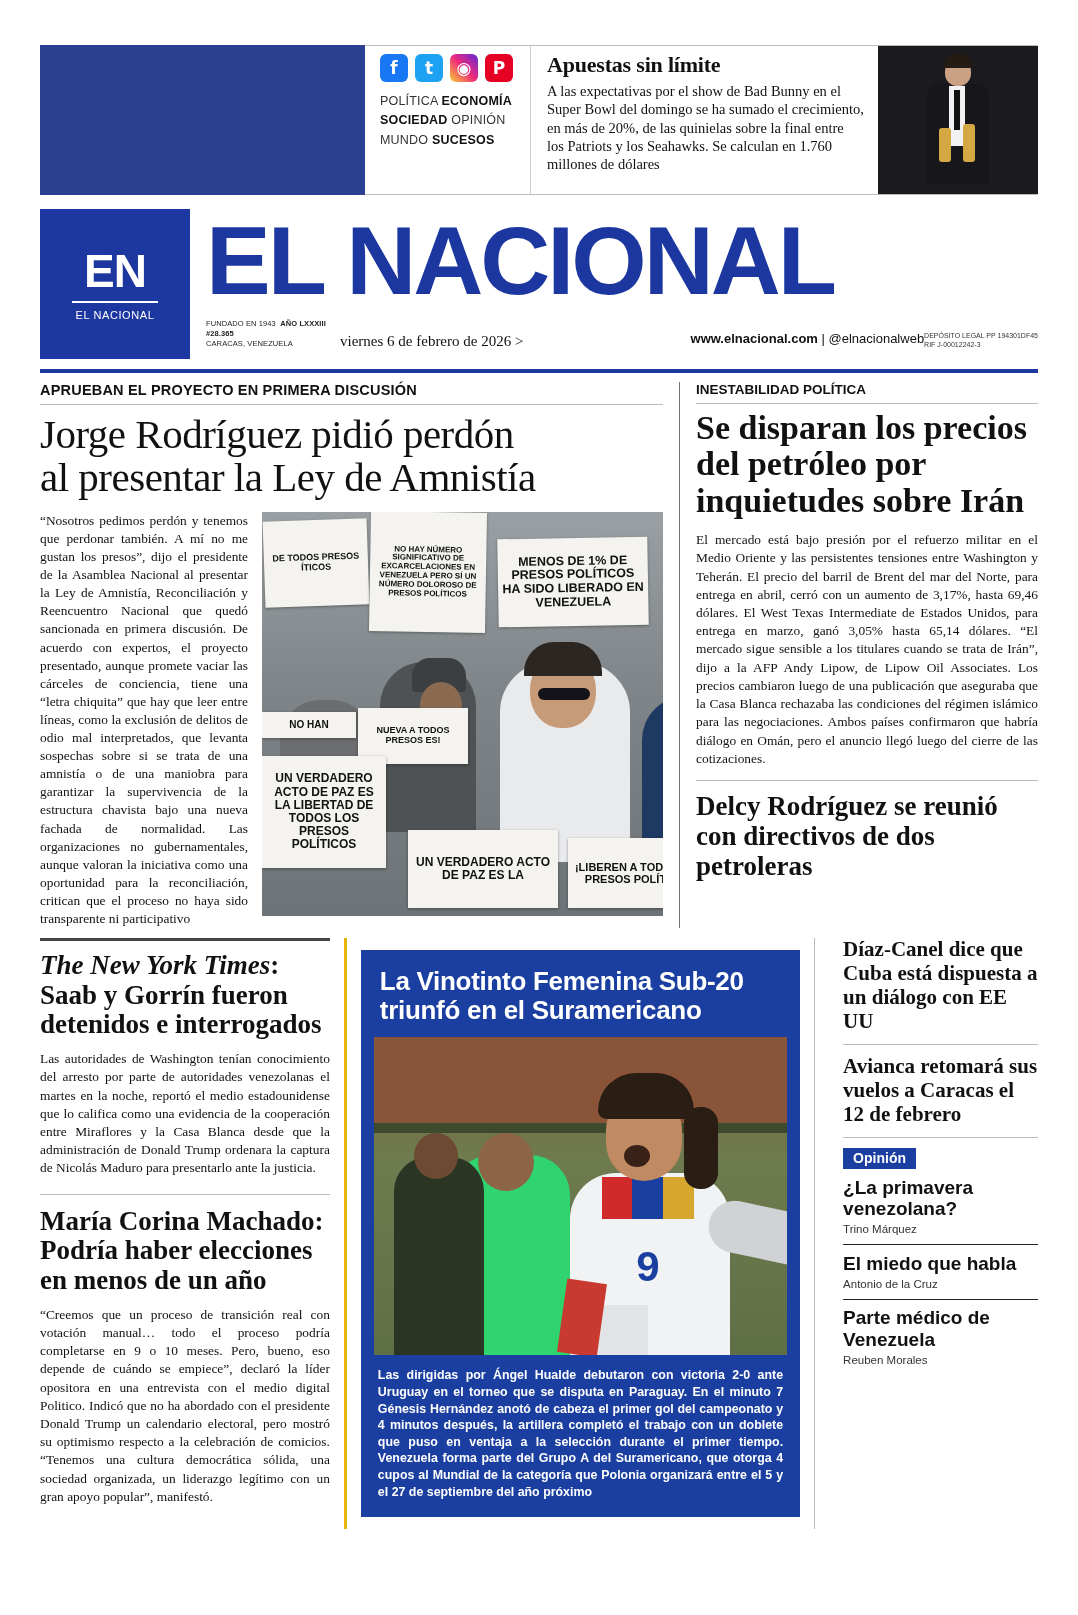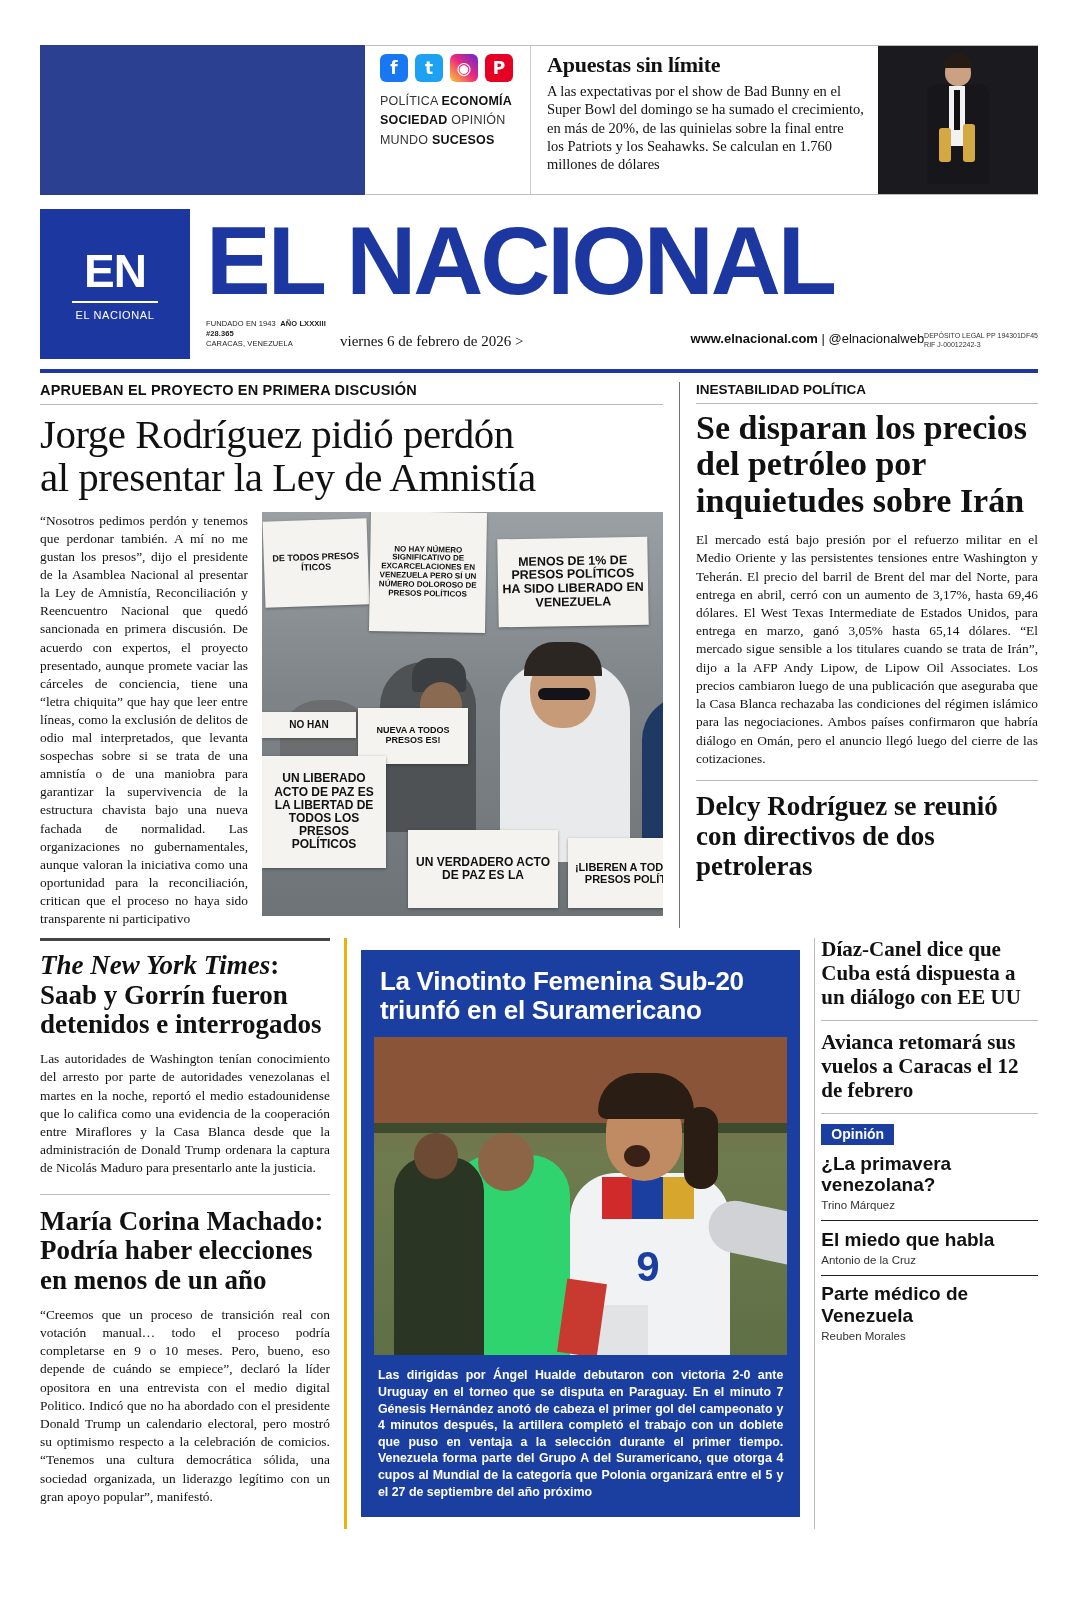--- a/index.html
+++ b/index.html
@@ -88,21 +88,21 @@
   .r-kicker { font-family:"Liberation Sans", sans-serif; font-weight:bold; font-size:13.5px; }
   .r-rule { height:1px; background:#bbb; margin:6px 0 6px; }
   .r-head { font-size:34px; line-height:1.07; margin:0 0 12px; }
   .r-body { font-size:13.4px; line-height:1.36; text-align:justify; }
   .r-head2 { font-size:27px; line-height:1.12; margin:0; }
 
   
   .lower { display:flex; margin-top:10px; }
   .low-a { width:310px; padding-right:14px; border-right:3px solid #eab308; }
   .low-b { width:472px; padding:12px 14px; }
-  .low-c { width:226px; padding-left:6px; border-left:1px solid #bbb; }
+  .low-c { width:226px; padding-left:28px; border-left:1px solid #bbb; }
 
   .nyt-head { font-size:27px; line-height:1.1; margin:0 0 10px; }
   .nyt-head i { font-style:italic; }
   .low-body { font-size:13.4px; line-height:1.36; text-align:justify; }
 
   .sport-box { border:3px solid #1b3fa0; background:#1b3fa0; color:#fff; }
   .sport-title { font-family:"Liberation Sans", sans-serif; font-weight:bold; font-size:26px; line-height:1.12; padding:14px 16px 12px; letter-spacing:-.3px; }
   .sport-photo { height:318px; position:relative; overflow:hidden; margin:0 10px; background:#6c7a52; }
   .sport-cap { font-family:"Liberation Sans", sans-serif; font-size:12.4px; line-height:1.34; padding:12px 14px 14px; text-align:justify; font-weight:bold; }
 
@@ -203,21 +203,21 @@
           <div class="person" style="left:268px;top:140px;width:66px;height:76px;background:#c89b78;"></div>
           <div class="person" style="left:262px;top:130px;width:78px;height:34px;background:#2c2622;border-radius:30px 30px 0 0;"></div>
           <div style="position:absolute;left:276px;top:176px;width:52px;height:12px;background:#14131a;border-radius:6px;"></div>
           <div class="person" style="left:380px;top:184px;width:120px;height:170px;background:#1e3a63;border-radius:44px 44px 0 0;"></div>
 
           <div class="sign" style="left:2px;top:8px;width:104px;height:86px;font-size:9px;transform:rotate(-2deg);">DE TODOS PRESOS ÍTICOS</div>
           <div class="sign" style="left:108px;top:0px;width:116px;height:120px;font-size:8px;transform:rotate(1deg);">NO HAY NÚMERO SIGNIFICATIVO DE EXCARCELACIONES EN VENEZUELA PERO SÍ UN NÚMERO DOLOROSO DE PRESOS POLÍTICOS</div>
           <div class="sign" style="left:236px;top:26px;width:150px;height:88px;font-size:12.5px;transform:rotate(-1deg);">MENOS DE 1% DE PRESOS POLÍTICOS HA SIDO LIBERADO EN VENEZUELA</div>
           <div class="sign" style="left:0px;top:200px;width:94px;height:26px;font-size:10px;">NO HAN</div>
           <div class="sign" style="left:96px;top:196px;width:110px;height:56px;font-size:9px;">NUEVA A TODOS PRESOS ES!</div>
-          <div class="sign" style="left:0px;top:244px;width:124px;height:112px;font-size:12px;">UN LIBERADO ACTO DE PAZ ES LA LIBERTAD DE TODOS LOS PRESOS POLÍTICOS</div>
+          <div class="sign" style="left:0px;top:244px;width:124px;height:112px;font-size:12px;">UN VERDADERO ACTO DE PAZ ES LA LIBERTAD DE TODOS LOS PRESOS POLÍTICOS</div>
           <div class="sign" style="left:146px;top:318px;width:150px;height:78px;font-size:12px;">UN VERDADERO ACTO DE PAZ ES LA</div>
           <div class="sign" style="left:306px;top:326px;width:118px;height:70px;font-size:11px;">¡LIBEREN A TODOS PRESOS POLÍTI</div>
         </div>
       </div>
     </div>
 
     <div class="col-right">
       <div class="r-kicker">INESTABILIDAD POLÍTICA</div>
       <div class="r-rule"></div>
       <h2 class="r-head">Se disparan los precios del petróleo por inquietudes sobre Irán</h2>

